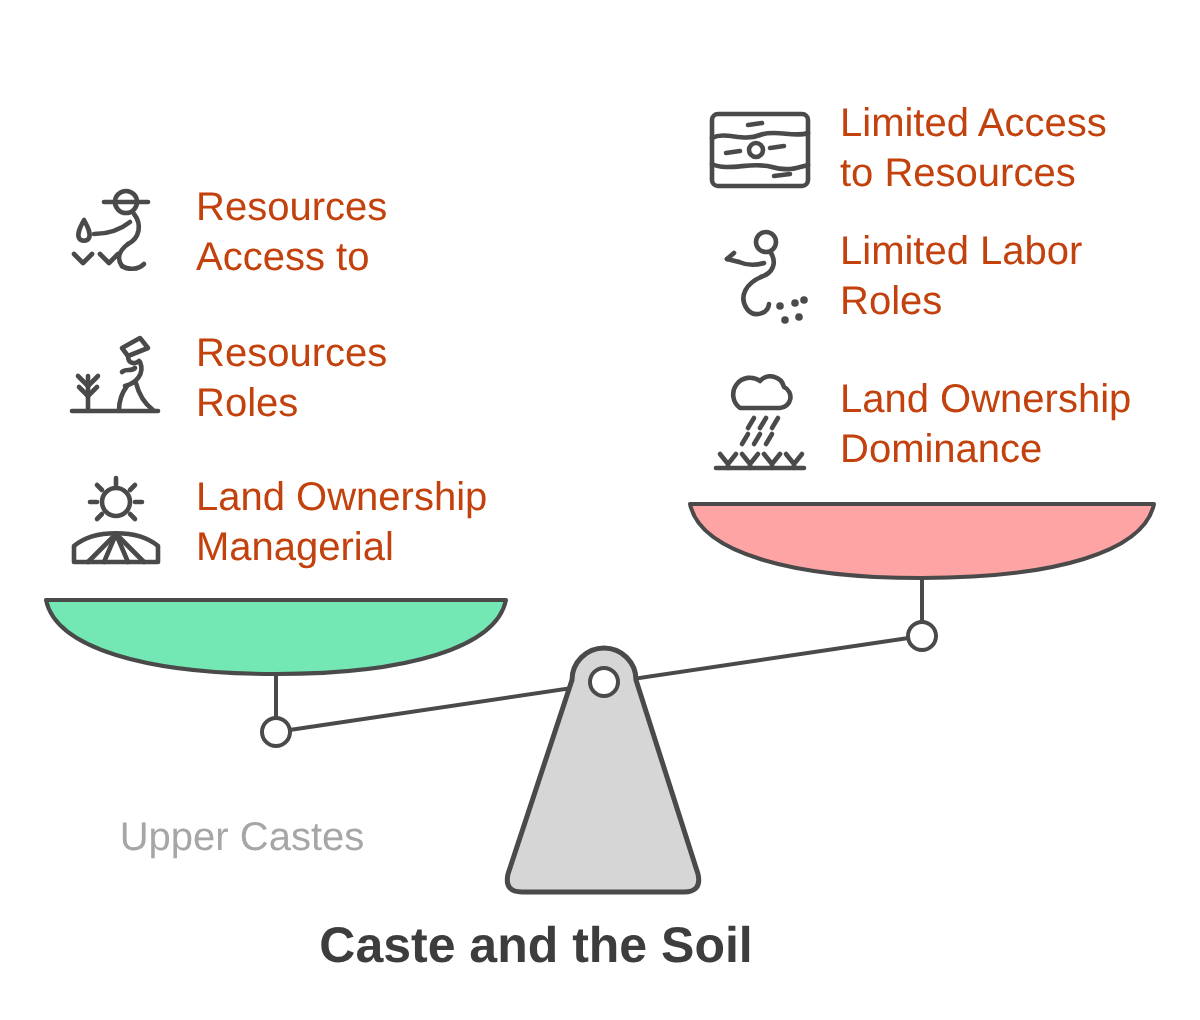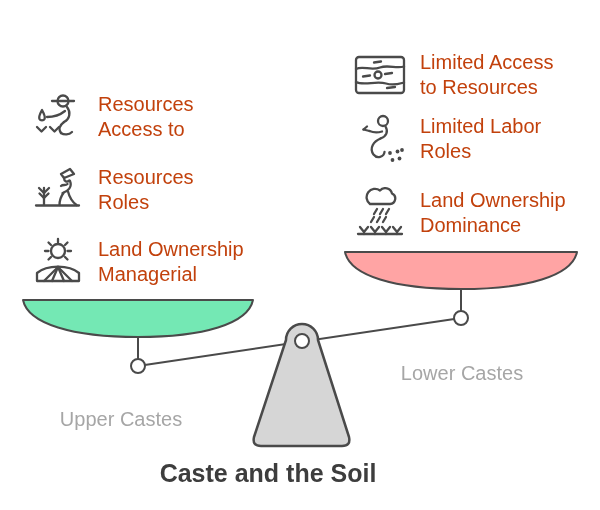--- a/index.html
+++ b/index.html
@@ -165,17 +165,16 @@
         <path class="ln" d="M37,40 L41,45 L45,40 M41,45 L41,47"></path>
       </svg>
     </span>
     <span class="txt">
       <div>Land Ownership</div>
       <div>Dominance</div>
     </span>
   </div>
 
   <div class="pan-label" style="left:21px;top:408px;">Upper Castes</div>
-  <div class="pan-label" style="left:362px;top:362px;">Lower Castes</div>
 
   <div class="title">Caste and the Soil</div>
 
 </div>
 
 </body></html>

